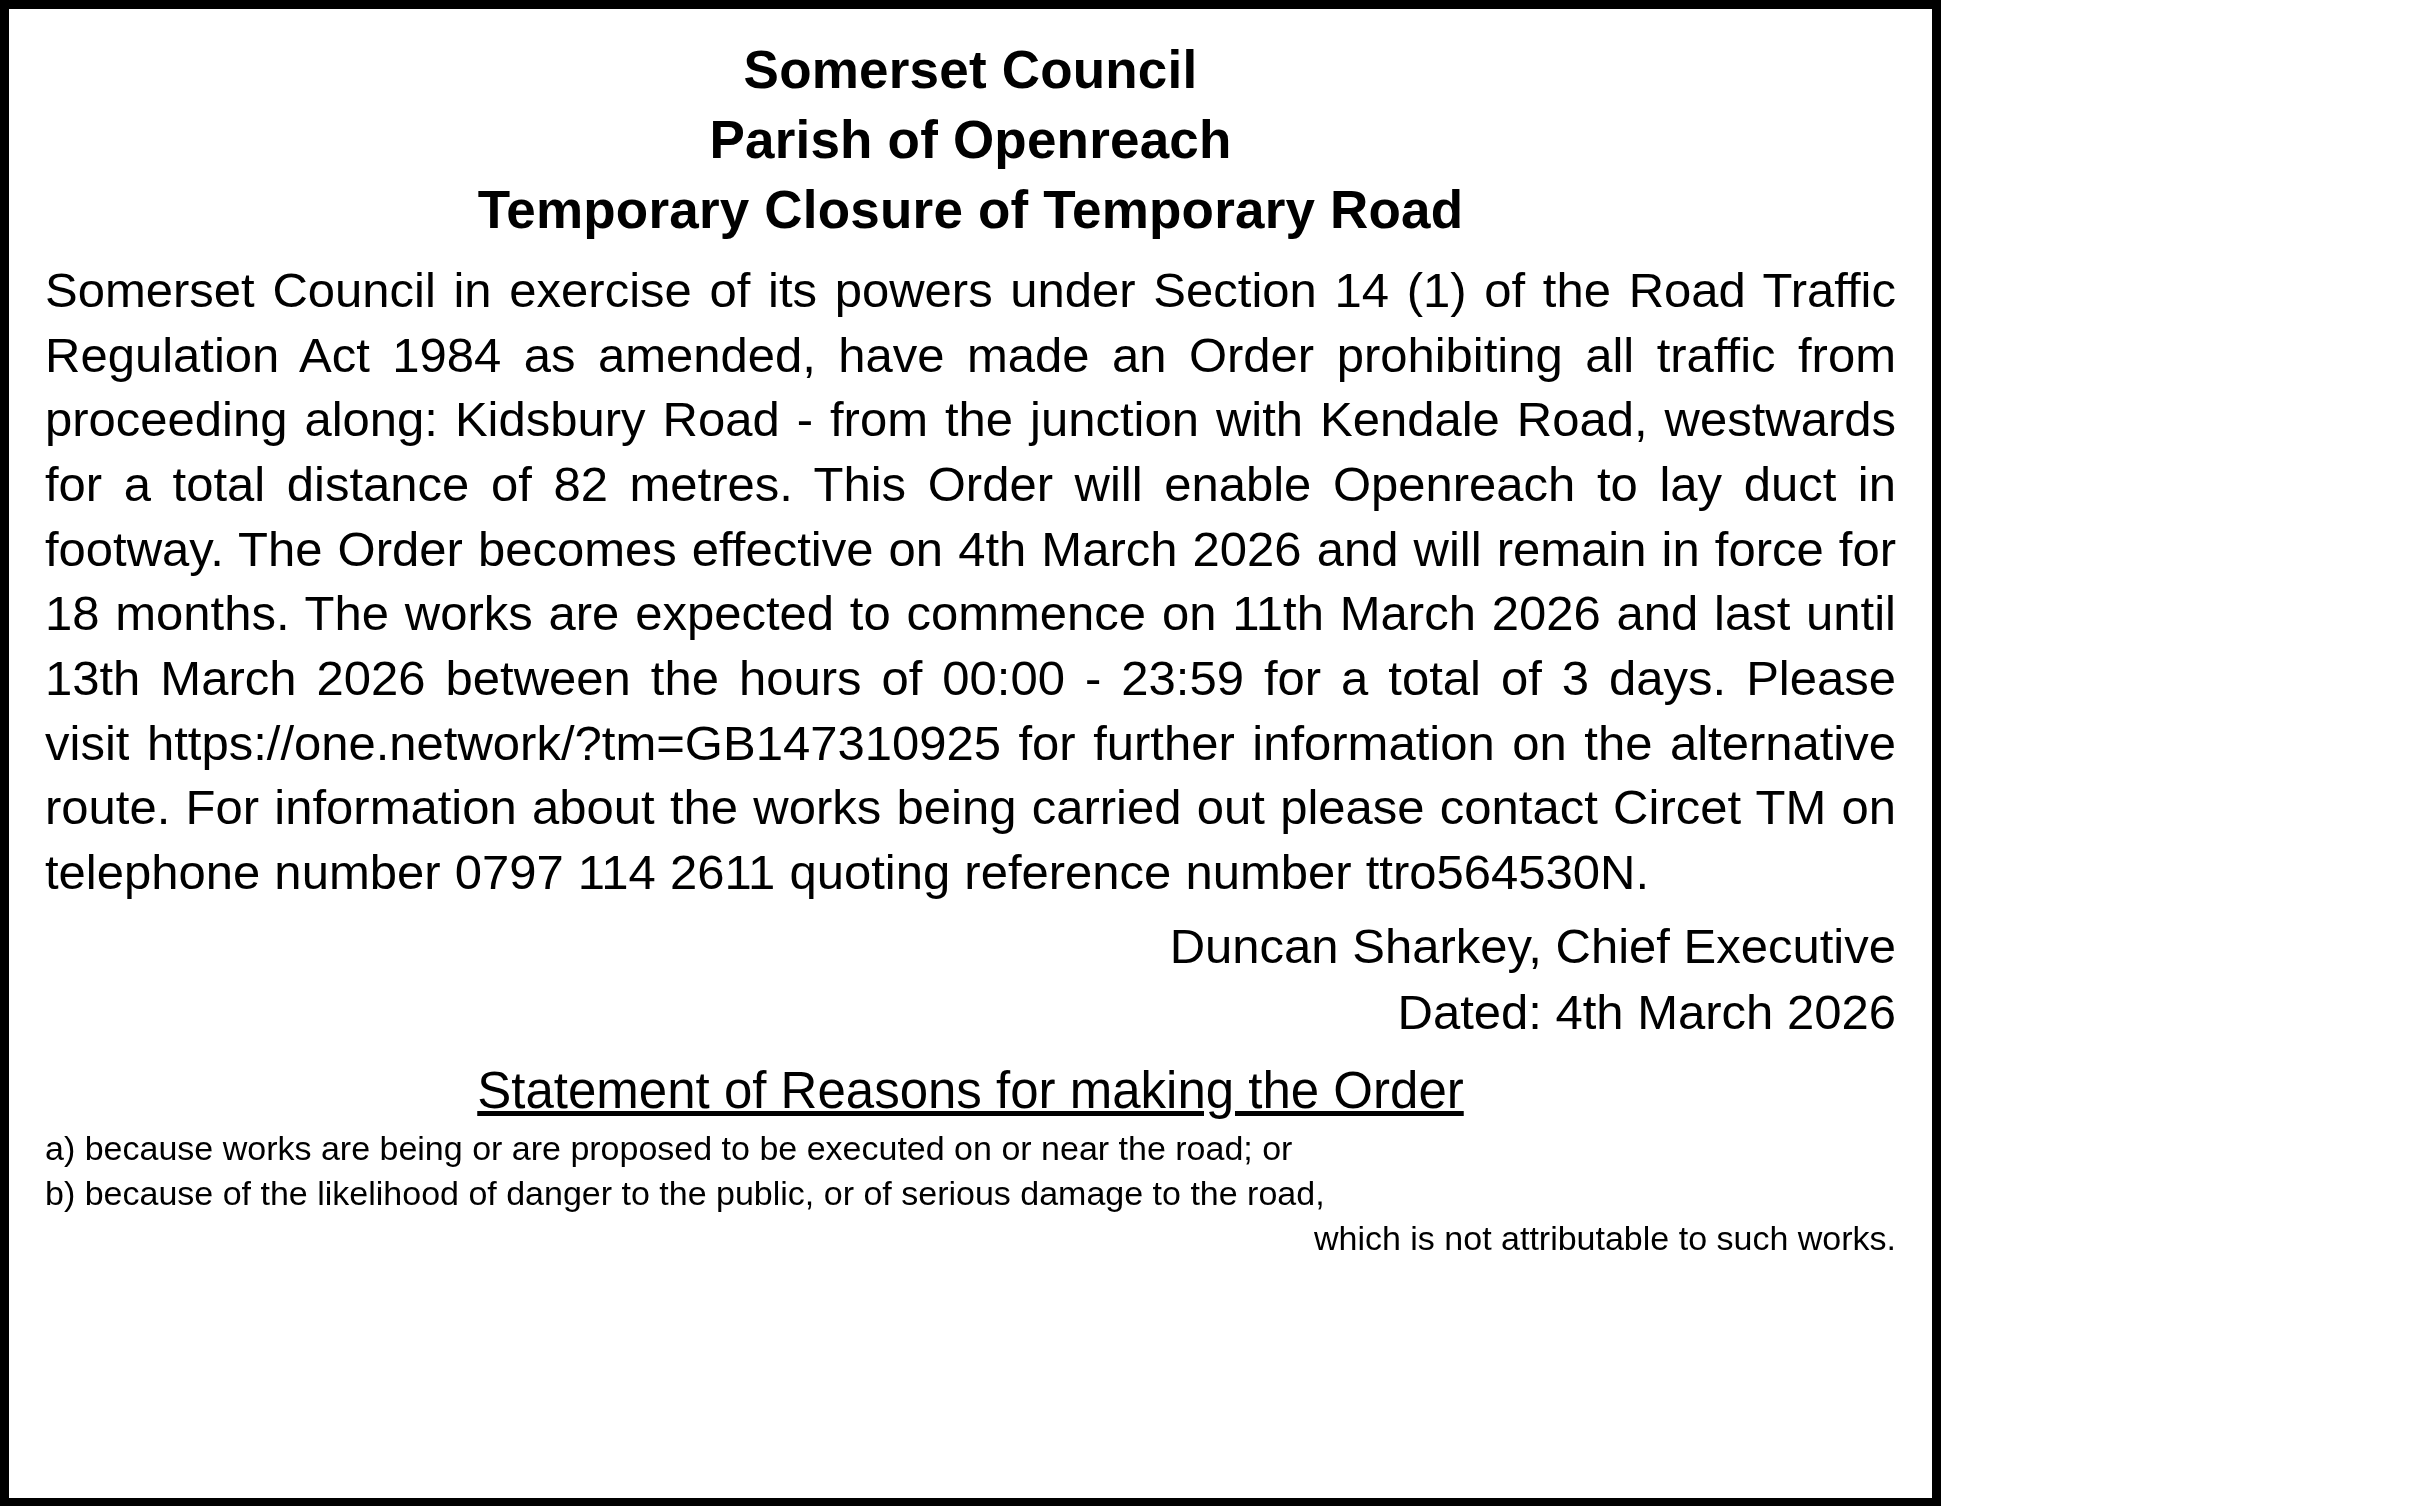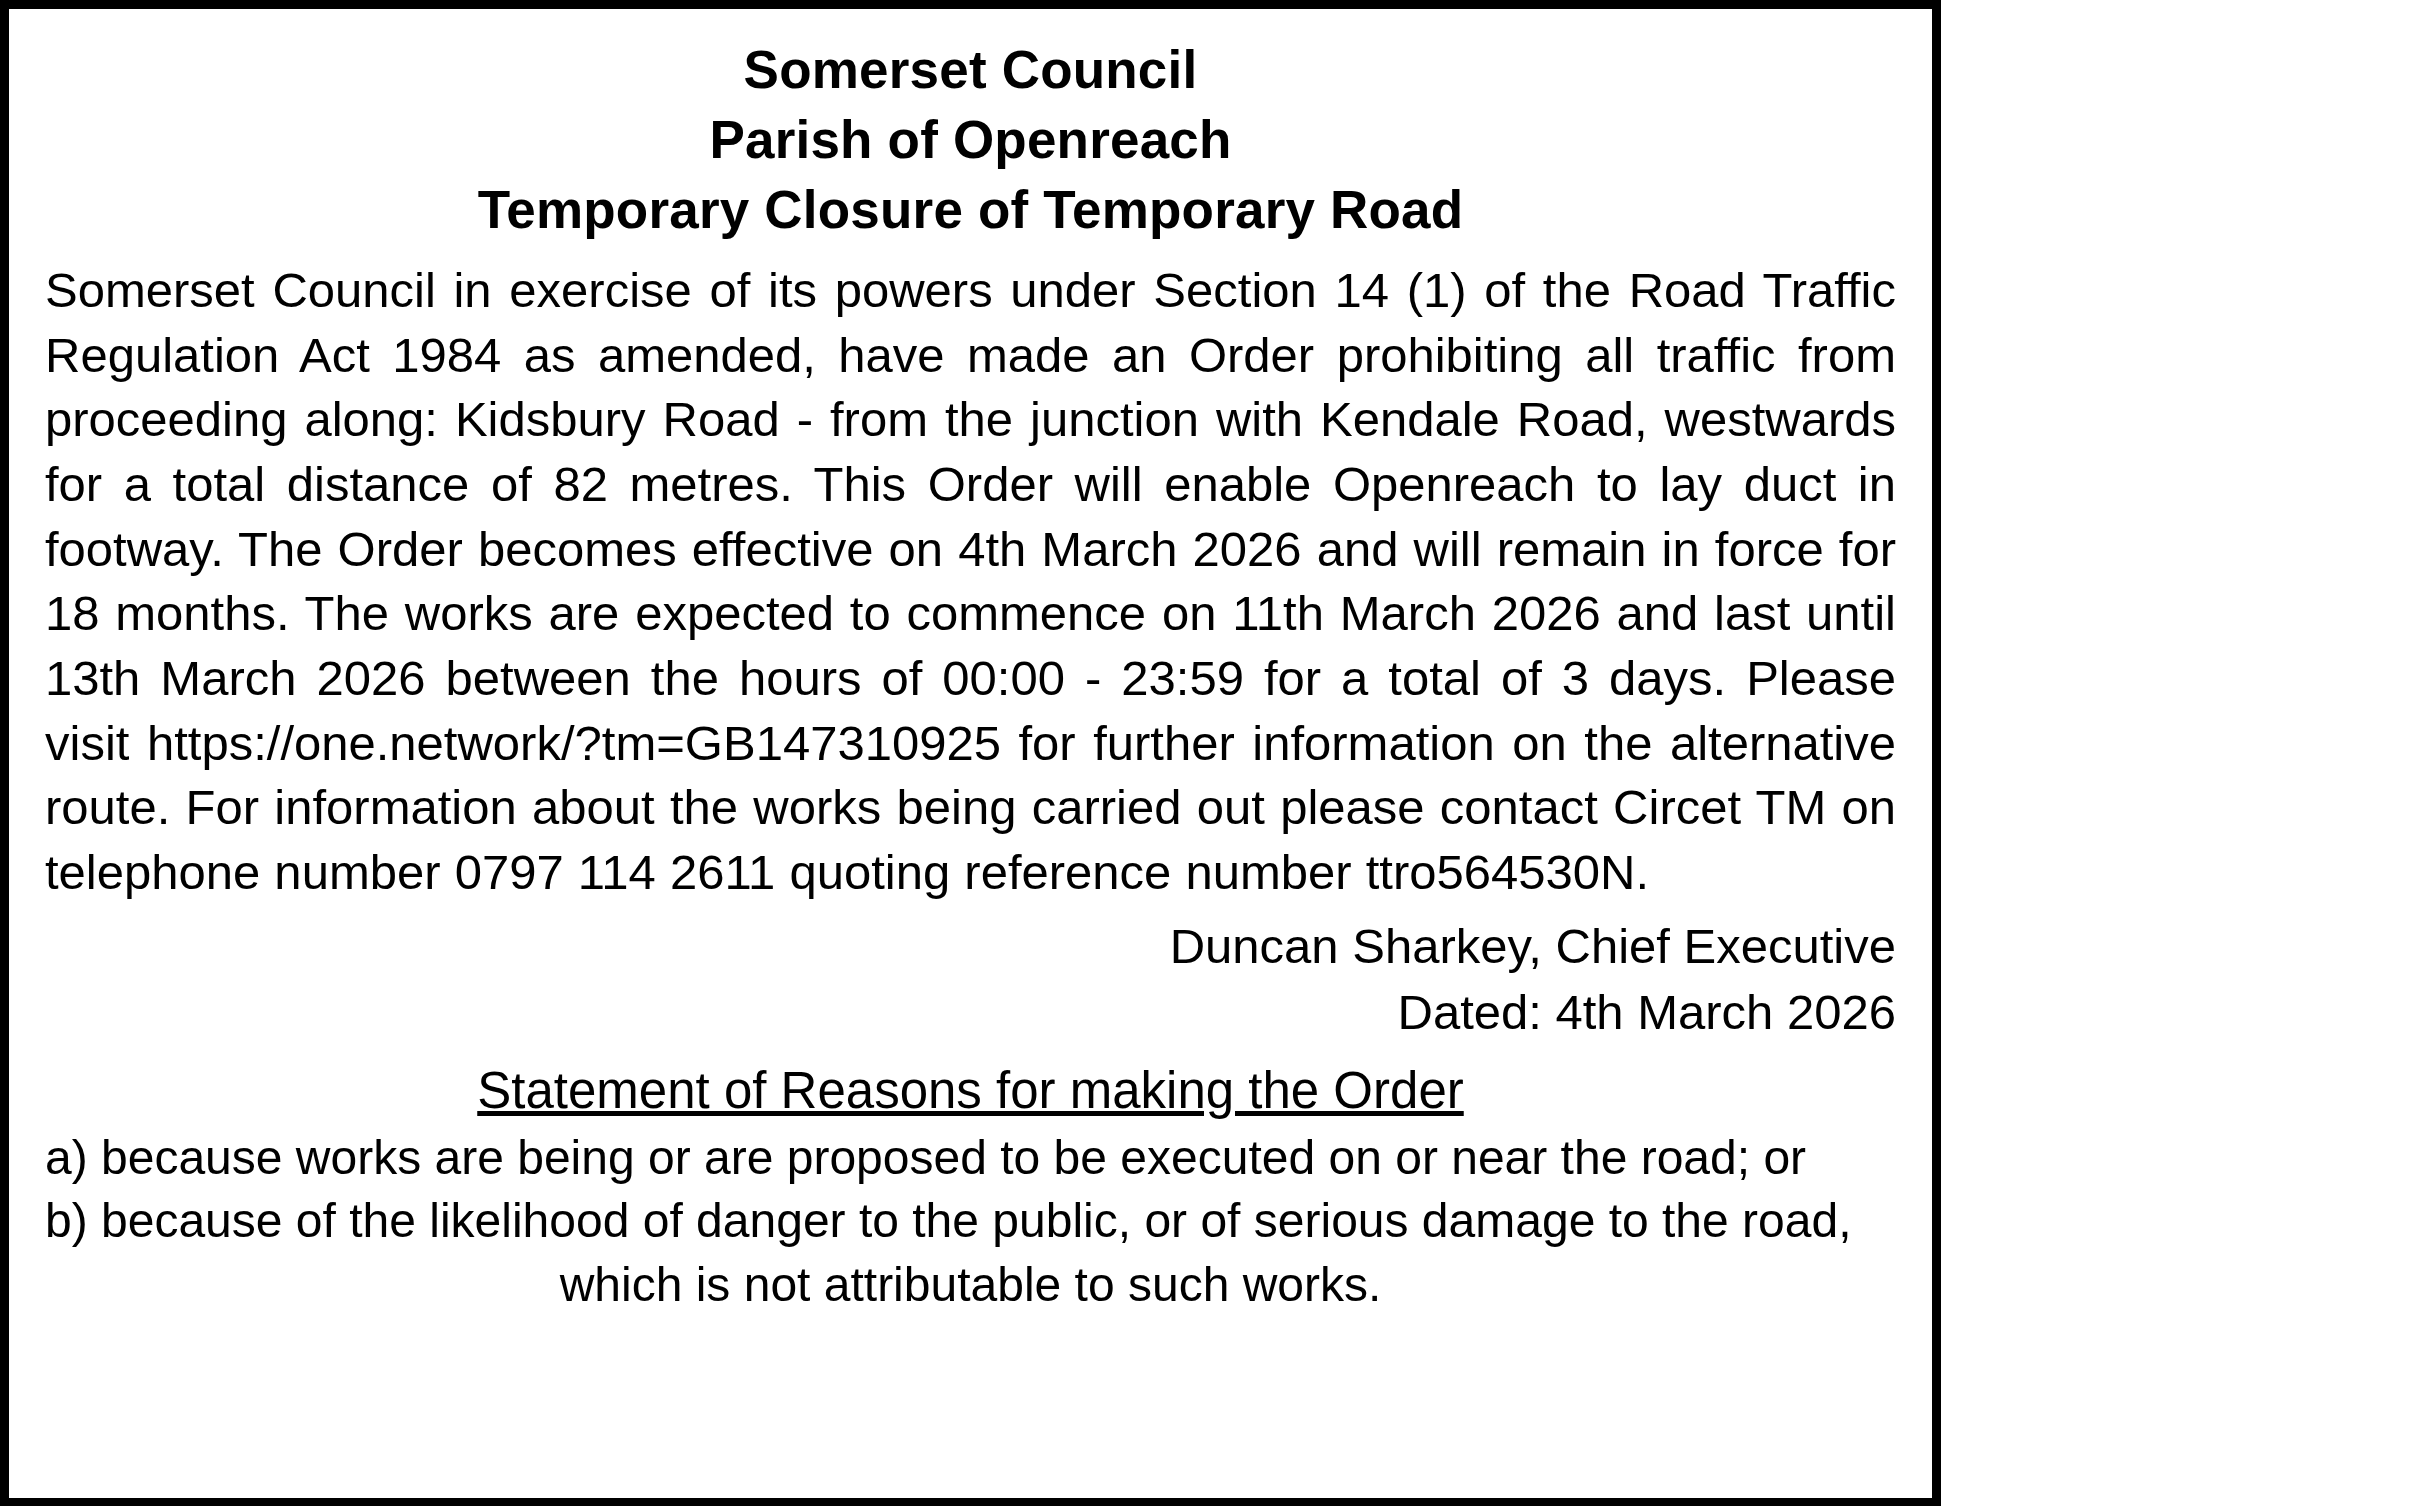--- a/index.html
+++ b/index.html
@@ -52,30 +52,30 @@
   }
   .reasons-title {
     margin-top: 11.3px;
     text-align: center;
     font-size: 51px;
     line-height: 1.32;
     text-decoration: underline;
   }
   .reasons-body {
     margin-top: 1.9px;
-    font-size: 48px;
+    font-size: 34px;
     line-height: 1.32;
     text-align: justify;
     text-justify: inter-word;
   }
   .reason-line {
     display: block;
   }
   .reason-last {
-    text-align: center;
+    text-align: right;
   }
 </style>
 </head>
 <body>
 
 <div class="notice">
 
   <div class="heading">
     <span class="heading-line">Somerset Council</span>
     <span class="heading-line">Parish of Openreach</span>

